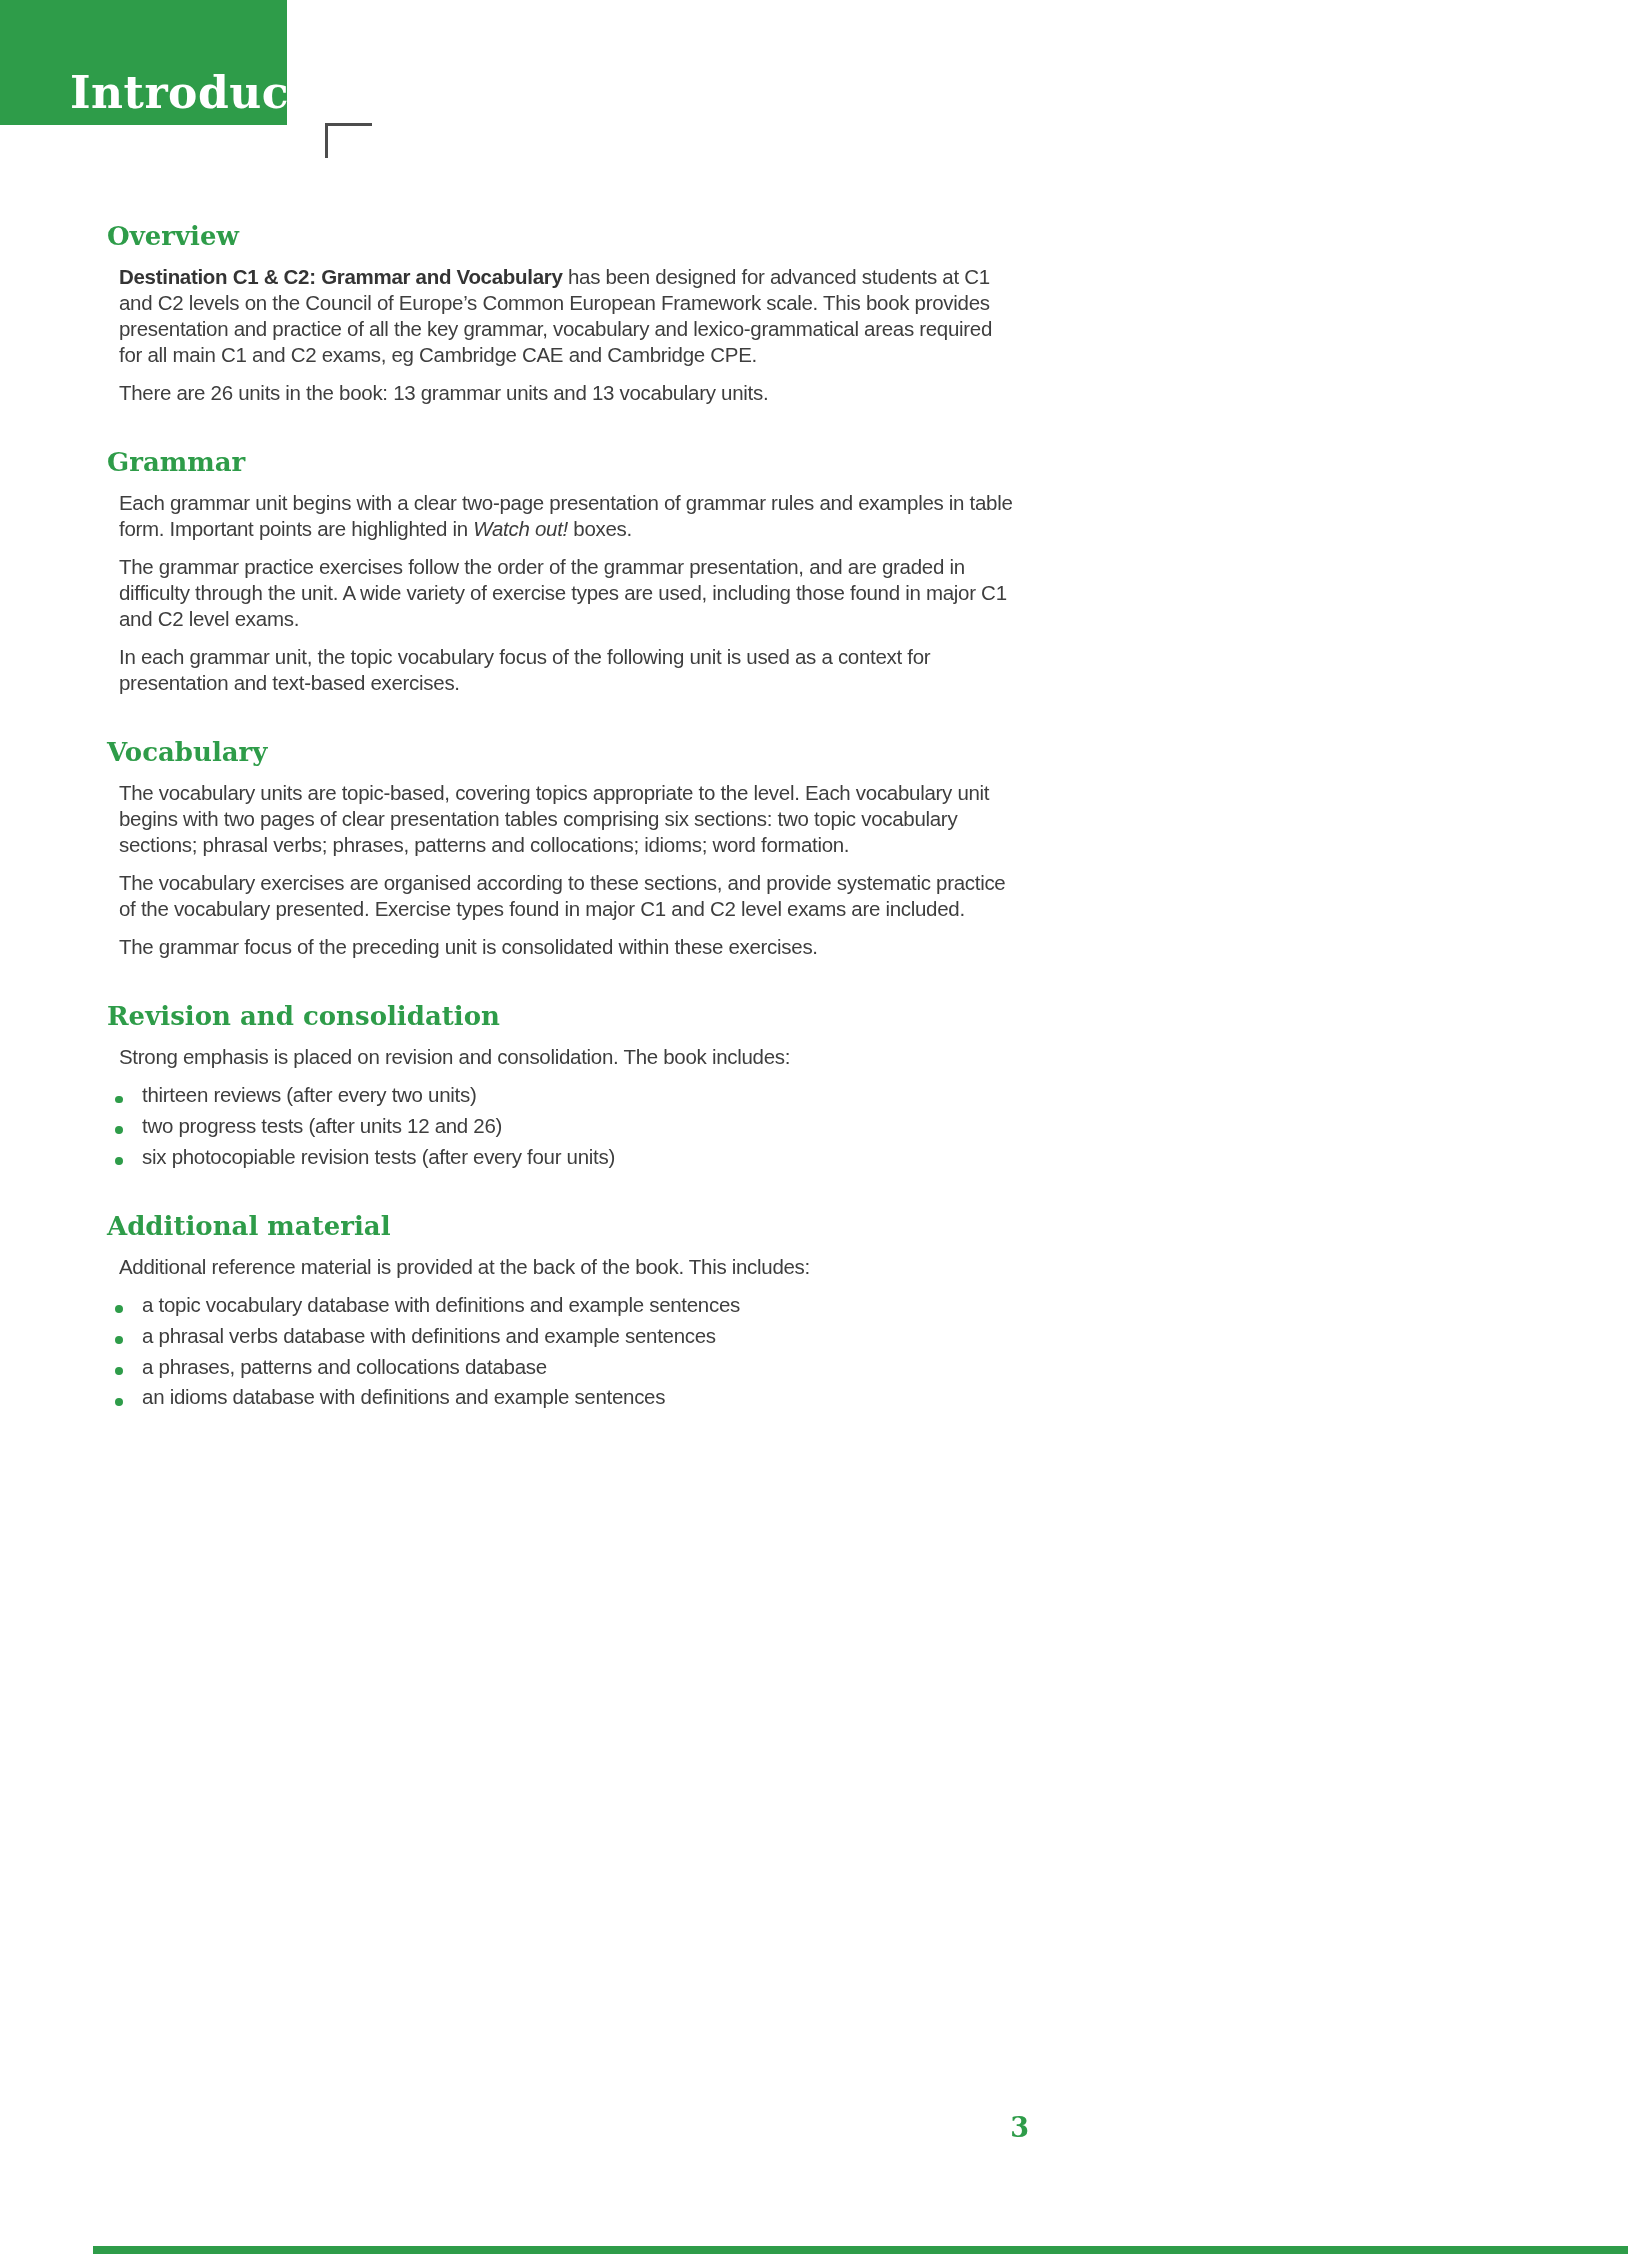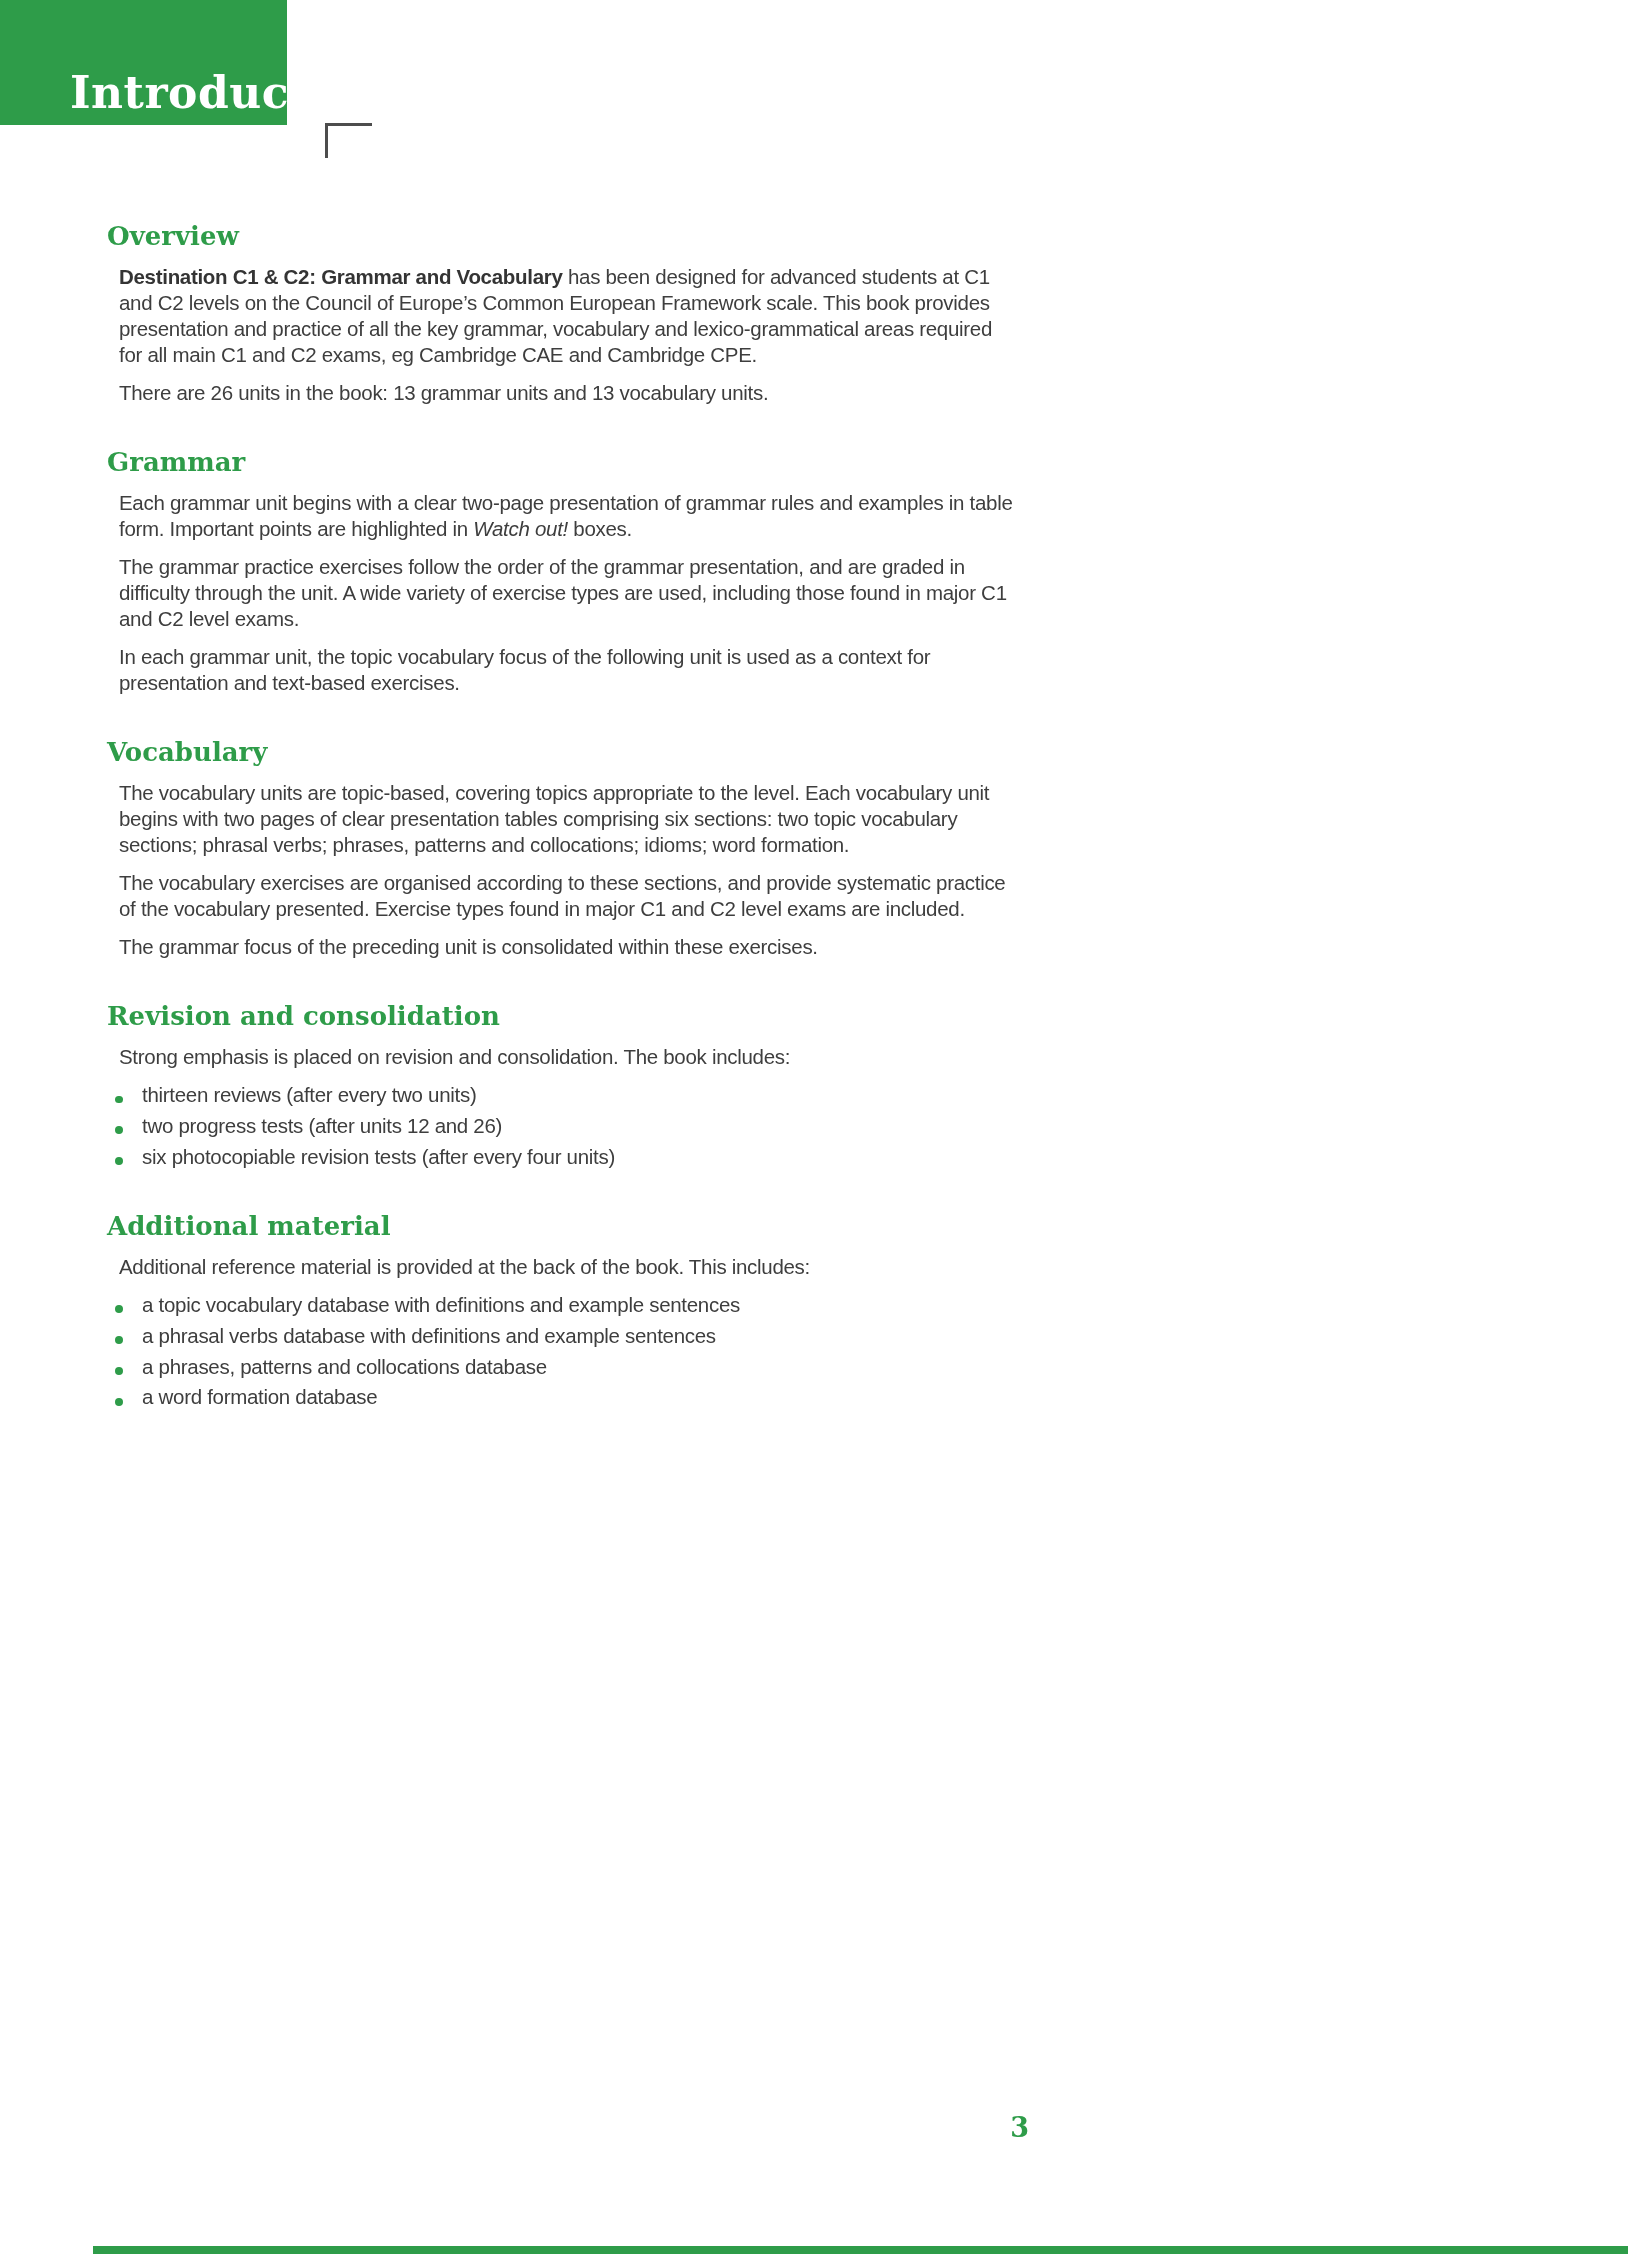--- a/index.html
+++ b/index.html
@@ -116,21 +116,21 @@
       <li>
           <span class="bullet-dot"></span>
           <span>a phrasal verbs database with definitions and example sentences</span>
         </li>
       <li>
           <span class="bullet-dot"></span>
           <span>a phrases, patterns and collocations database</span>
         </li>
       <li>
           <span class="bullet-dot"></span>
-          <span>a word formation database</span>
+          <span>an idioms database with definitions and example sentences</span>
         </li>
     </ul>
   </section>
 
 </div>
 
 <div class="page-number">3</div>
 <div class="footer-rule"></div>
 
 

